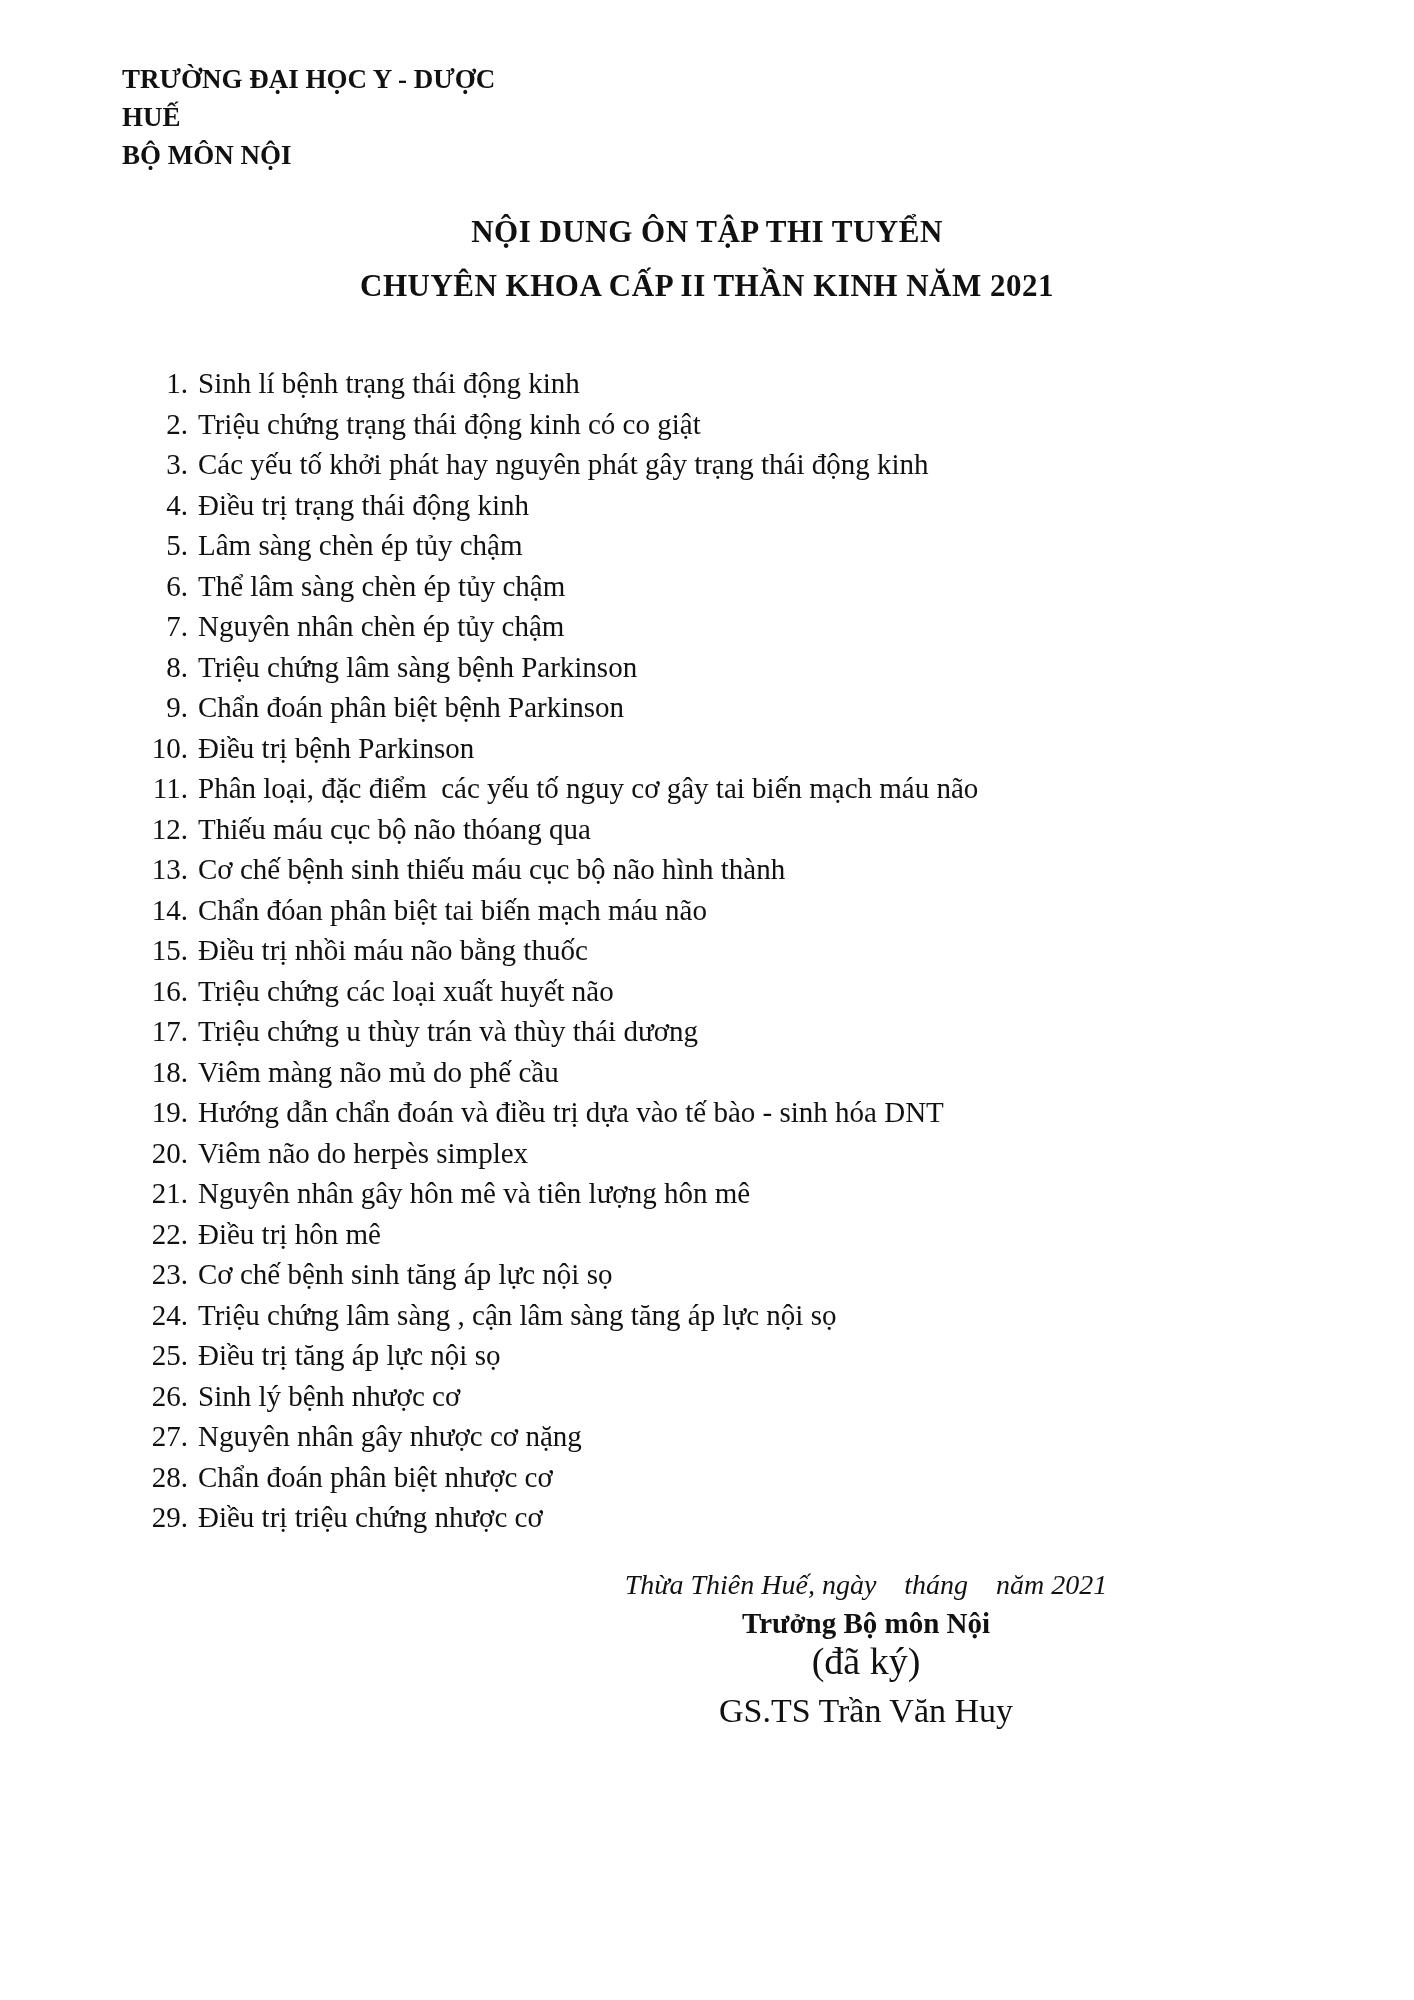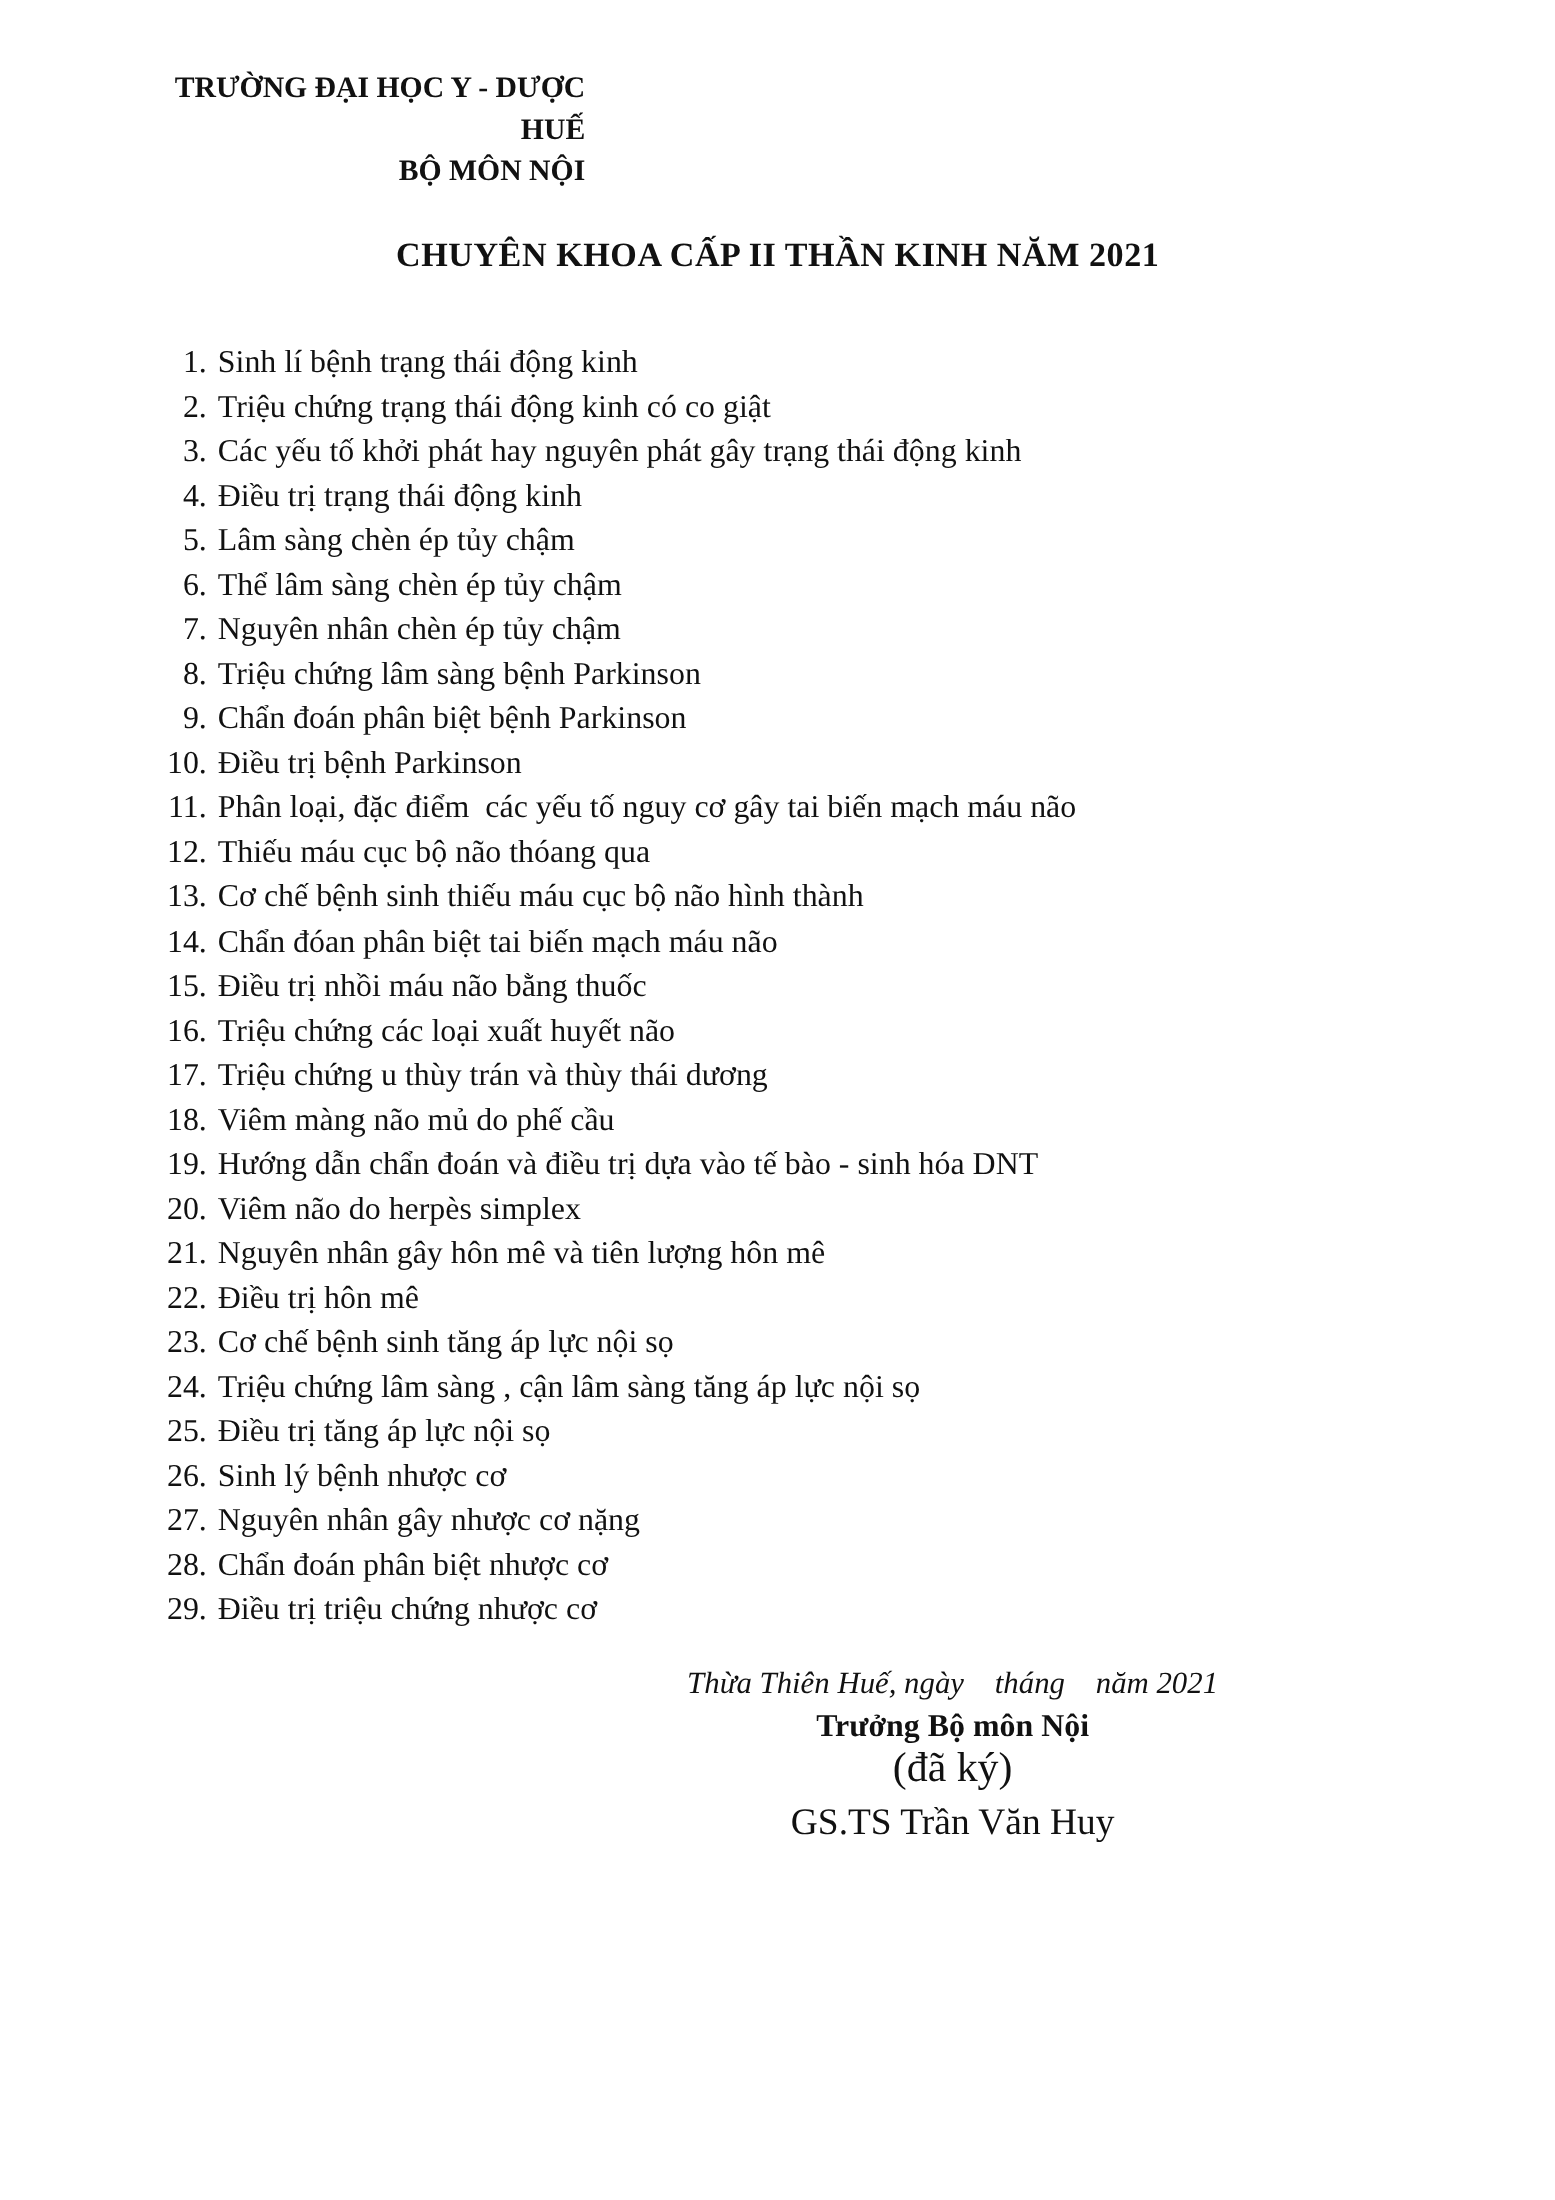--- a/index.html
+++ b/index.html
@@ -10,21 +10,21 @@
     background: #ffffff;
     color: #111111;
     font-family: "Liberation Serif", "DejaVu Serif", serif;
     overflow: hidden;
     box-sizing: border-box;
   }
   
   .doc-header { display: flex; padding-top: 60px; }
   .org-block {
     width: 410px; margin-left: 122px;
-    text-align: right; font-weight: bold;
+    text-align: left; font-weight: bold;
     font-size: 27px; line-height: 38px;
   }
   .national-block {
     width: 440px; margin-left: 180px;
     text-align: center; font-weight: bold;
     font-size: 27px; line-height: 38px;
   }
   
   .doc-title {
     margin-top: 31px;
@@ -69,20 +69,21 @@
 <div class="page">
 
   <header class="doc-header">
     <div class="org-block">
       <div>TRƯỜNG ĐẠI HỌC Y - DƯỢC HUẾ</div>
       <div>BỘ MÔN NỘI</div>
     </div>
   </header>
 
   <div class="doc-title">
+    <div>NỘI DUNG ÔN TẬP THI TUYỂN</div>
     <div>CHUYÊN KHOA CẤP II THẦN KINH NĂM 2021</div>
   </div>
 
   <ol class="topic-list">
 
       <li class="topic-item">
         <span class="num">1.</span>
         <span class="txt">Sinh lí bệnh trạng thái động kinh</span>
       </li>
 

